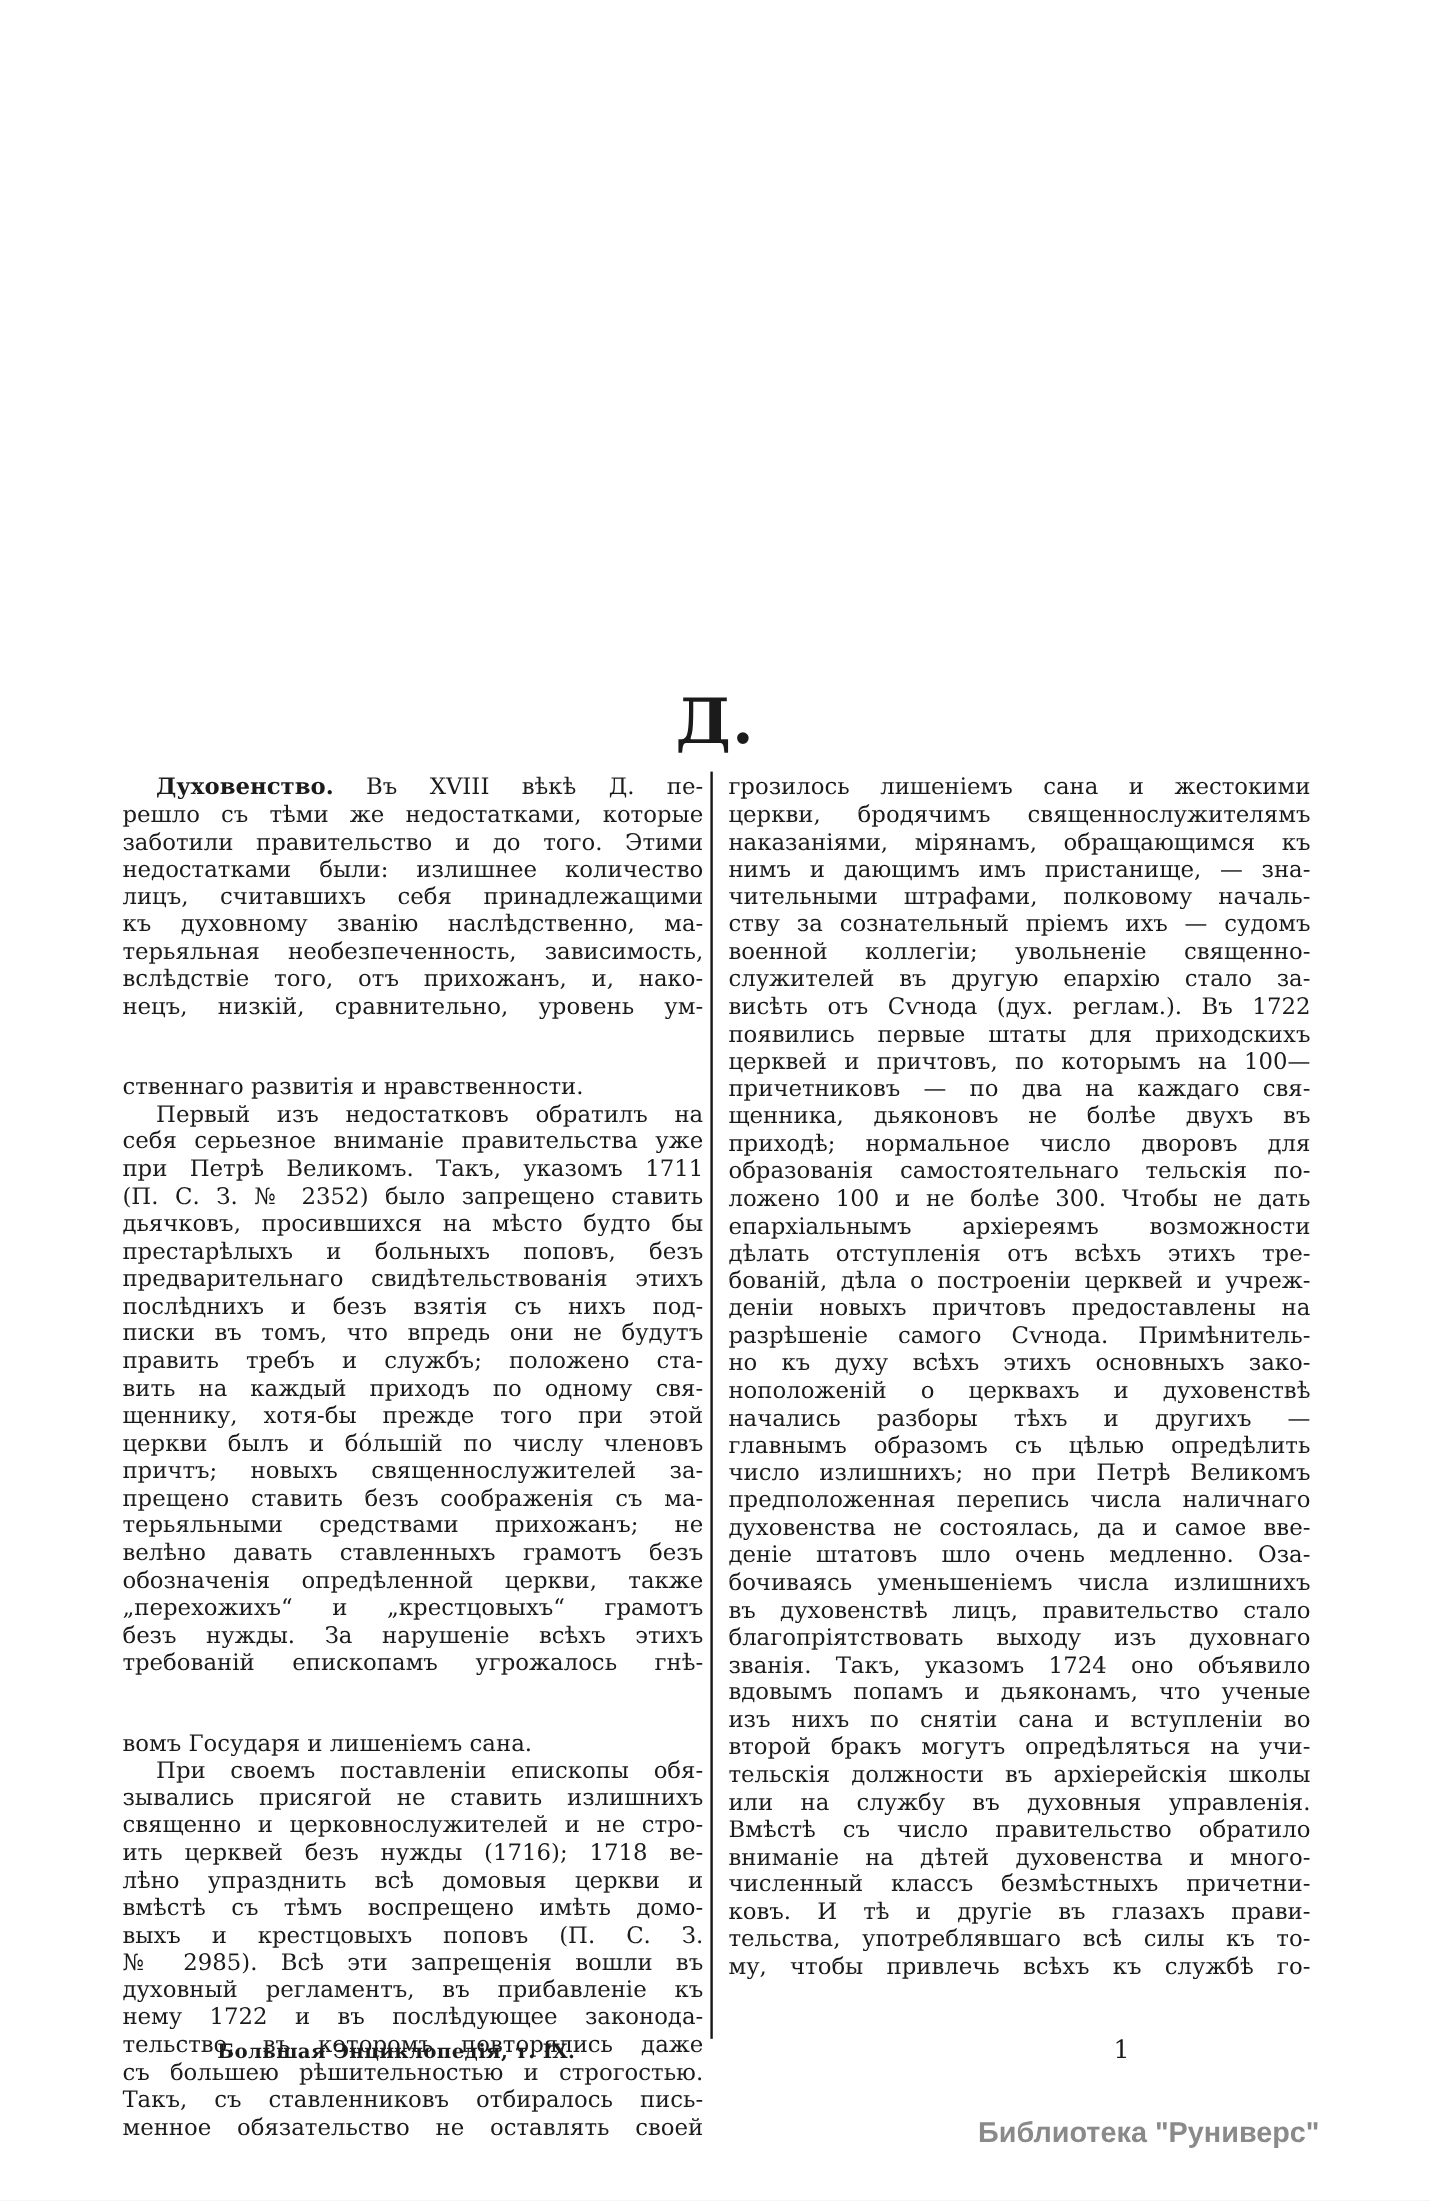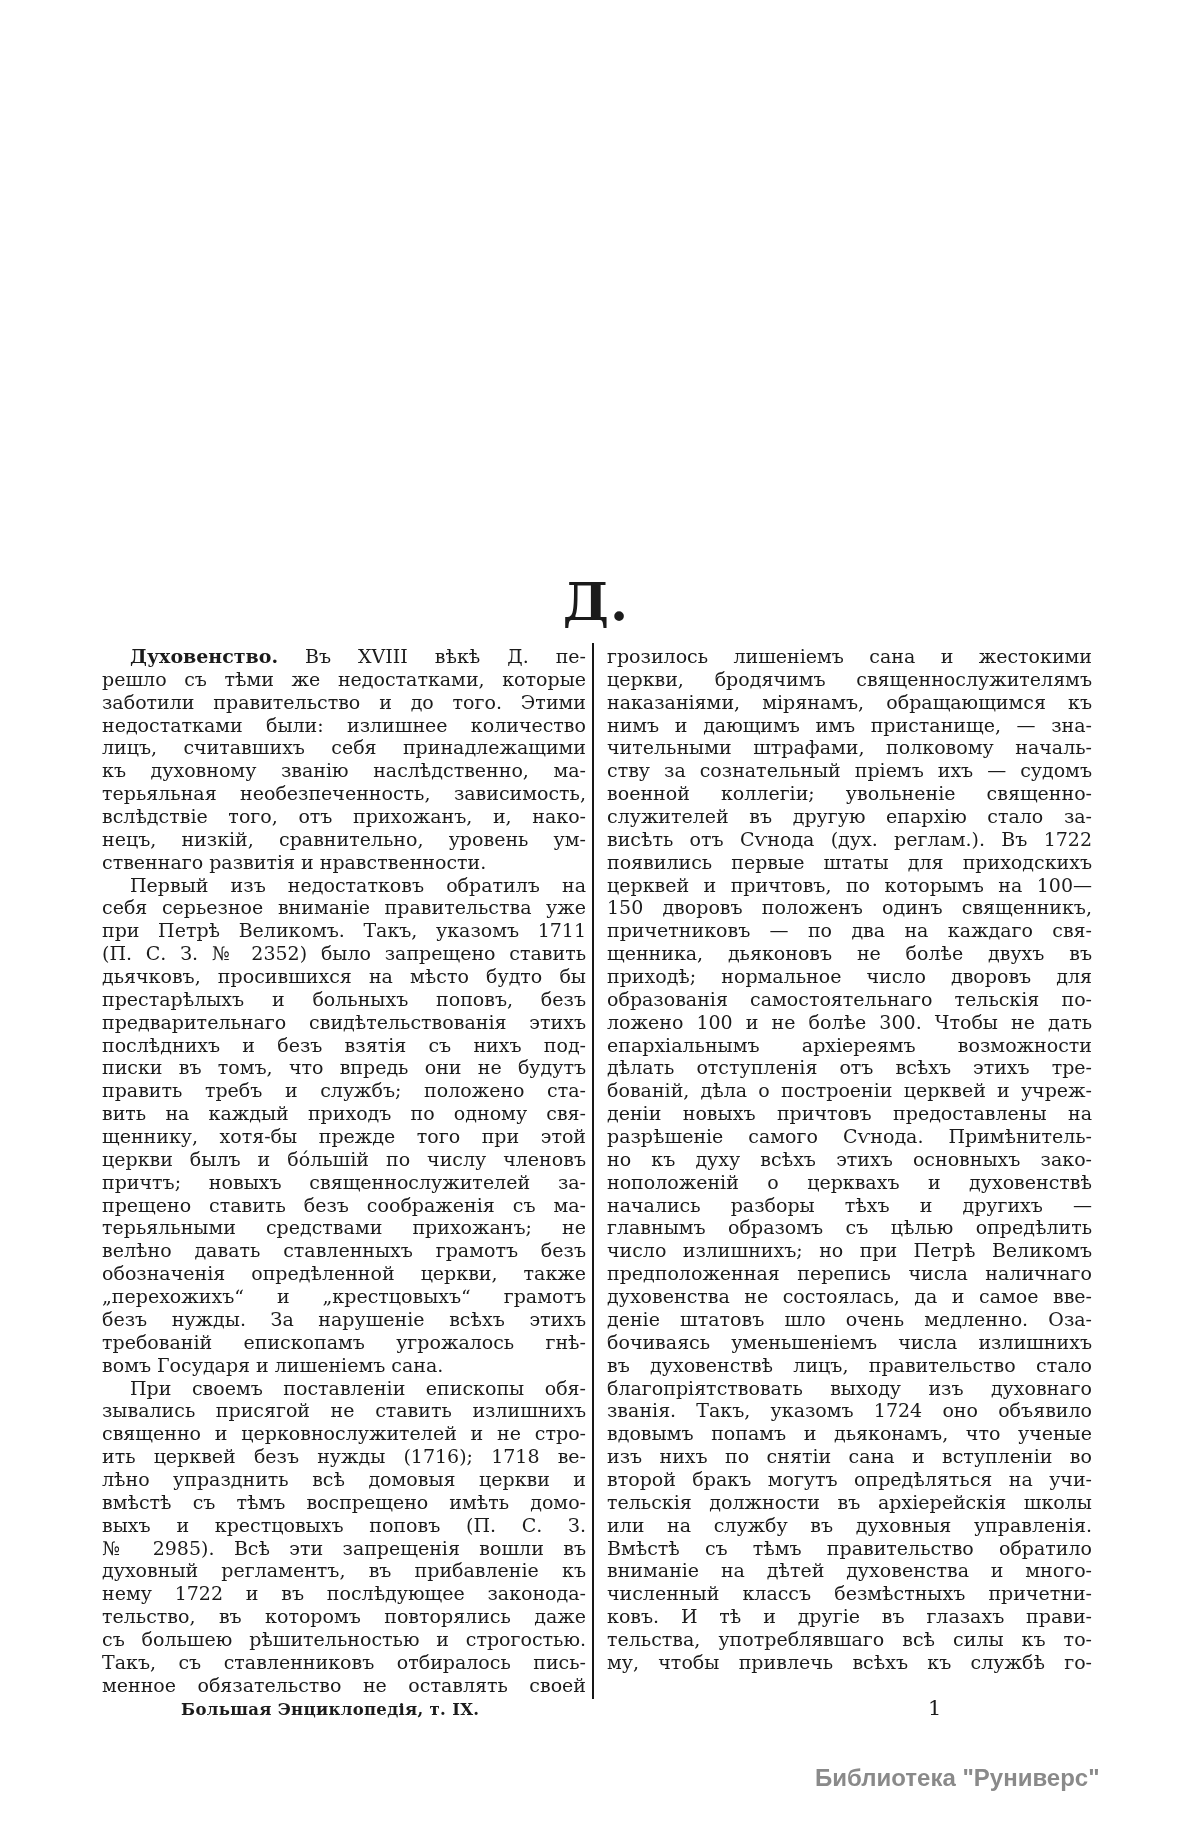--- a/index.html
+++ b/index.html
@@ -33,21 +33,21 @@
   .col.right { left: 607px; width: 485px; }
   .line {
     height: 22.87px;
     line-height: 22.87px;
     text-align: justify;
     text-align-last: justify;
     overflow: hidden;
     white-space: normal;
   }
   .line.indent { text-indent: 28px; }
-  .line.end { text-align-last: left; }
+  .line.end { text-align-last: left; margin-top: 44px; }
   .divider {
     position: absolute;
     left: 592px;
     top: 643px;
     width: 2px;
     height: 1056px;
     background: #161616;
   }
   .footer {
     position: absolute;
@@ -134,21 +134,20 @@
       <div class="line">церкви, бродячимъ священнослужителямъ</div>
       <div class="line">наказаніями, мірянамъ, обращающимся къ</div>
       <div class="line">нимъ и дающимъ имъ пристанище, — зна-</div>
       <div class="line">чительными штрафами, полковому началь-</div>
       <div class="line">ству за сознательный пріемъ ихъ — судомъ</div>
       <div class="line">военной коллегіи; увольненіе священно-</div>
       <div class="line">служителей въ другую епархію стало за-</div>
       <div class="line">висѣть отъ Сѵнода (дух. реглам.). Въ 1722</div>
       <div class="line">появились первые штаты для приходскихъ</div>
       <div class="line">церквей и причтовъ, по которымъ на 100—</div>
-      <div class="line">150 дворовъ положенъ одинъ священникъ,</div>
       <div class="line">причетниковъ — по два на каждаго свя-</div>
       <div class="line">щенника, дьяконовъ не болѣе двухъ въ</div>
       <div class="line">приходѣ; нормальное число дворовъ для</div>
       <div class="line">образованія самостоятельнаго тельскія по-</div>
       <div class="line">ложено 100 и не болѣе 300. Чтобы не дать</div>
       <div class="line">епархіальнымъ архіереямъ возможности</div>
       <div class="line">дѣлать отступленія отъ всѣхъ этихъ тре-</div>
       <div class="line">бованій, дѣла о построеніи церквей и учреж-</div>
       <div class="line">деніи новыхъ причтовъ предоставлены на</div>
       <div class="line">разрѣшеніе самого Сѵнода. Примѣнитель-</div>
@@ -162,21 +161,21 @@
       <div class="line">деніе штатовъ шло очень медленно. Оза-</div>
       <div class="line">бочиваясь уменьшеніемъ числа излишнихъ</div>
       <div class="line">въ духовенствѣ лицъ, правительство стало</div>
       <div class="line">благопріятствовать выходу изъ духовнаго</div>
       <div class="line">званія. Такъ, указомъ 1724 оно объявило</div>
       <div class="line">вдовымъ попамъ и дьяконамъ, что ученые</div>
       <div class="line">изъ нихъ по снятіи сана и вступленіи во</div>
       <div class="line">второй бракъ могутъ опредѣляться на учи-</div>
       <div class="line">тельскія должности въ архіерейскія школы</div>
       <div class="line">или на службу въ духовныя управленія.</div>
-      <div class="line">Вмѣстѣ съ тѣмъ правительство обратило</div>
+      <div class="line">Вмѣстѣ съ число правительство обратило</div>
       <div class="line">вниманіе на дѣтей духовенства и много-</div>
       <div class="line">численный классъ безмѣстныхъ причетни-</div>
       <div class="line">ковъ. И тѣ и другіе въ глазахъ прави-</div>
       <div class="line">тельства, употреблявшаго всѣ силы къ то-</div>
       <div class="line">му, чтобы привлечь всѣхъ къ службѣ го-</div>
     </div>
 
   <div class="footer">Большая Энциклопедія, т. IX.</div>
   <div class="pagenum">1</div>
   <div class="watermark">Библиотека "Руниверс"</div>

